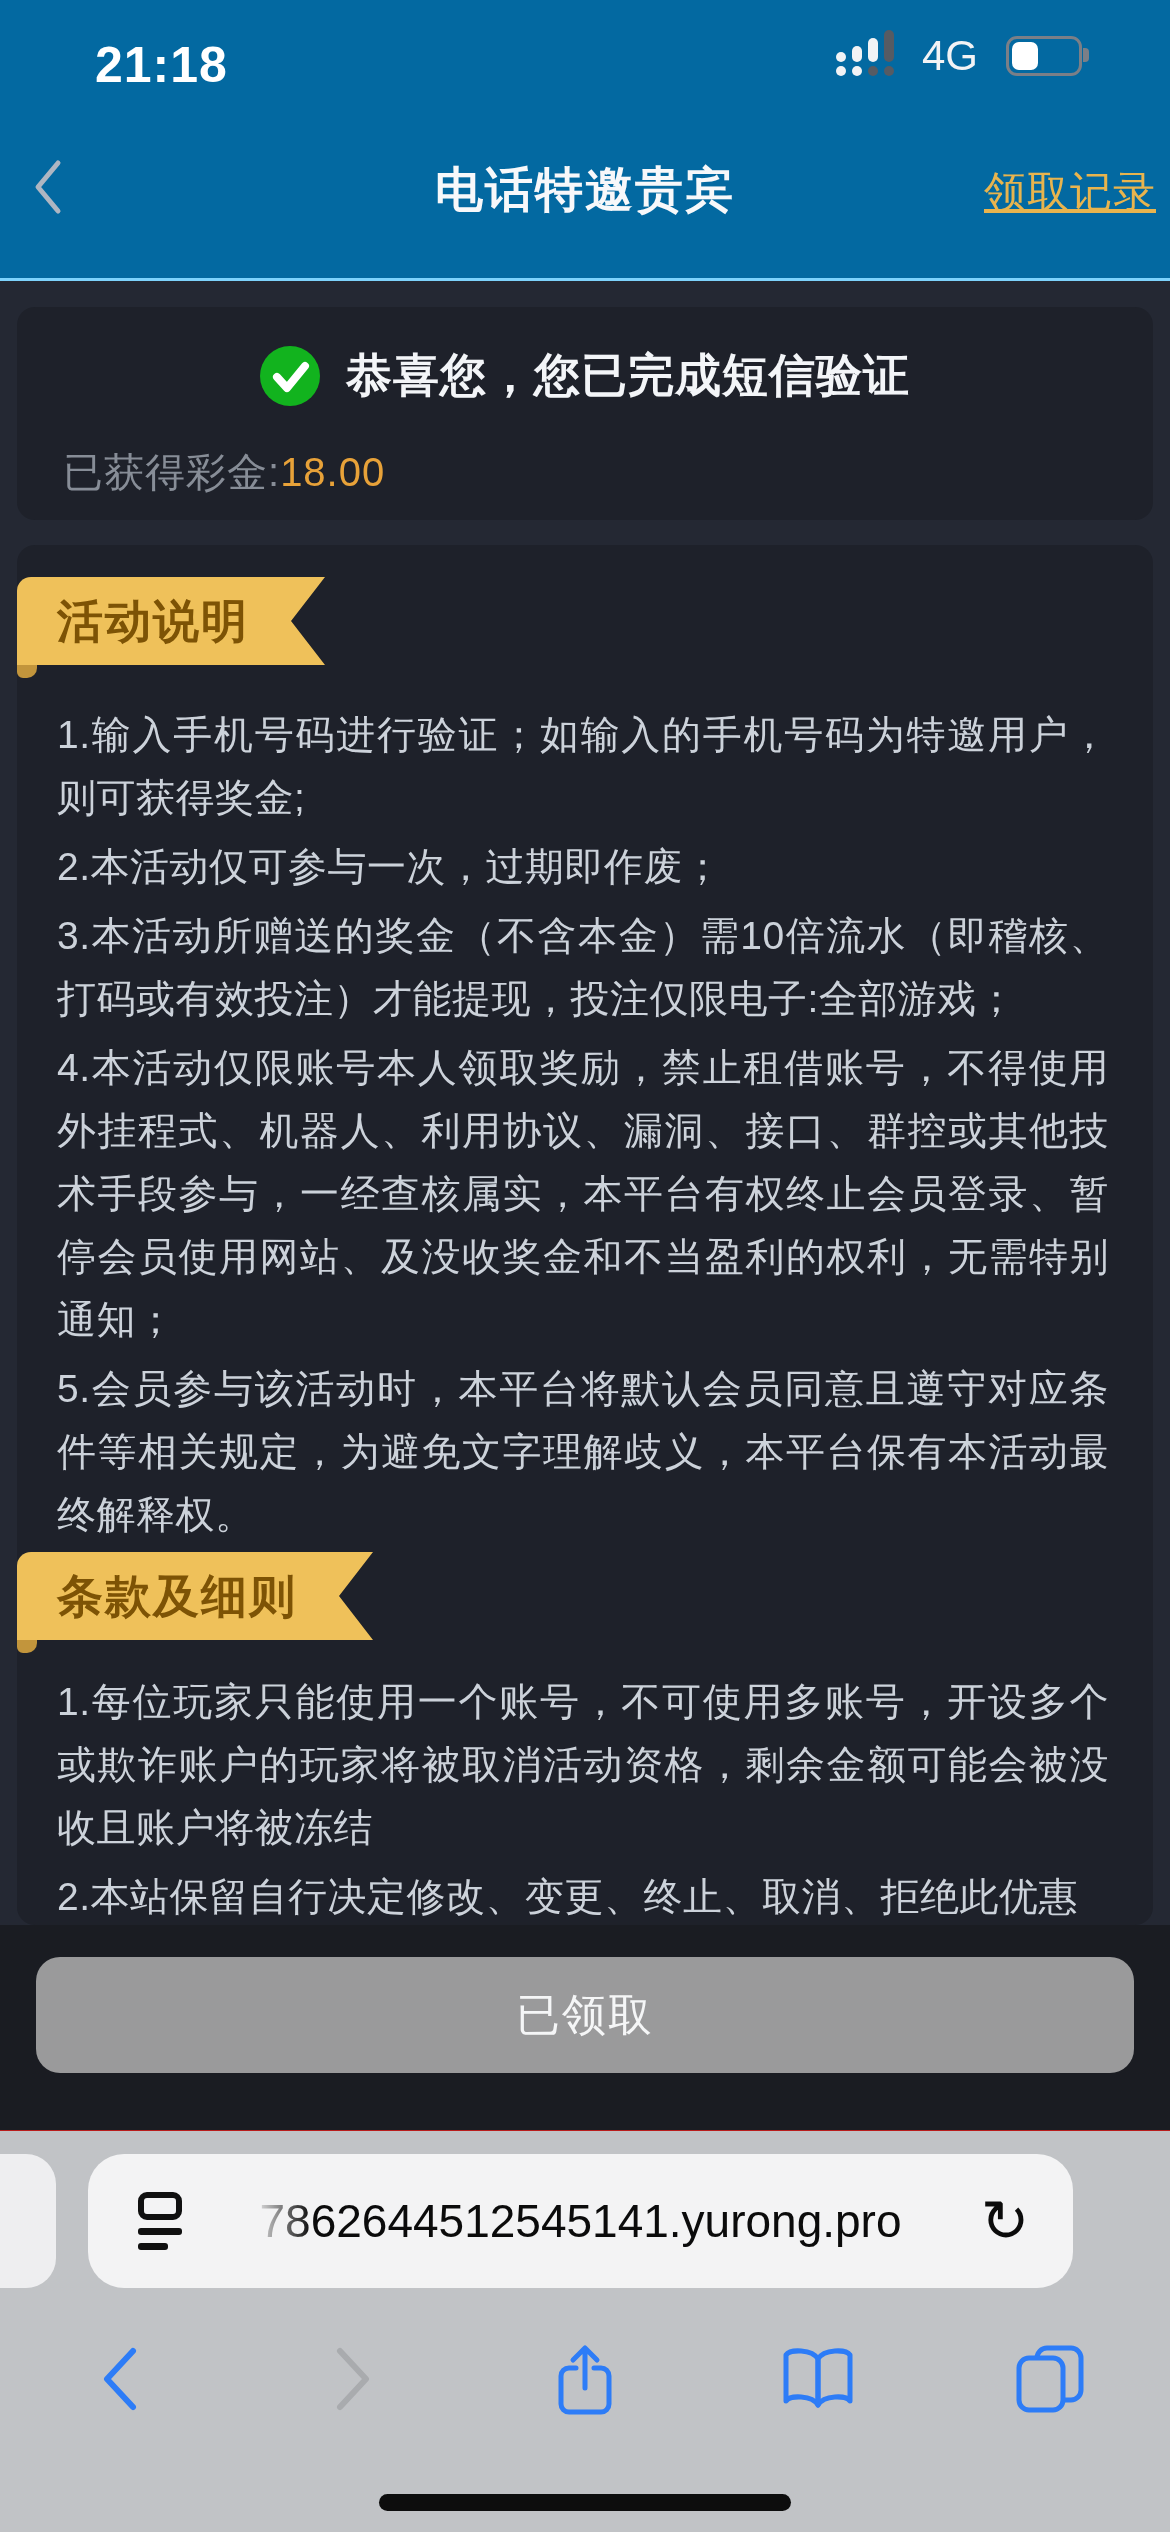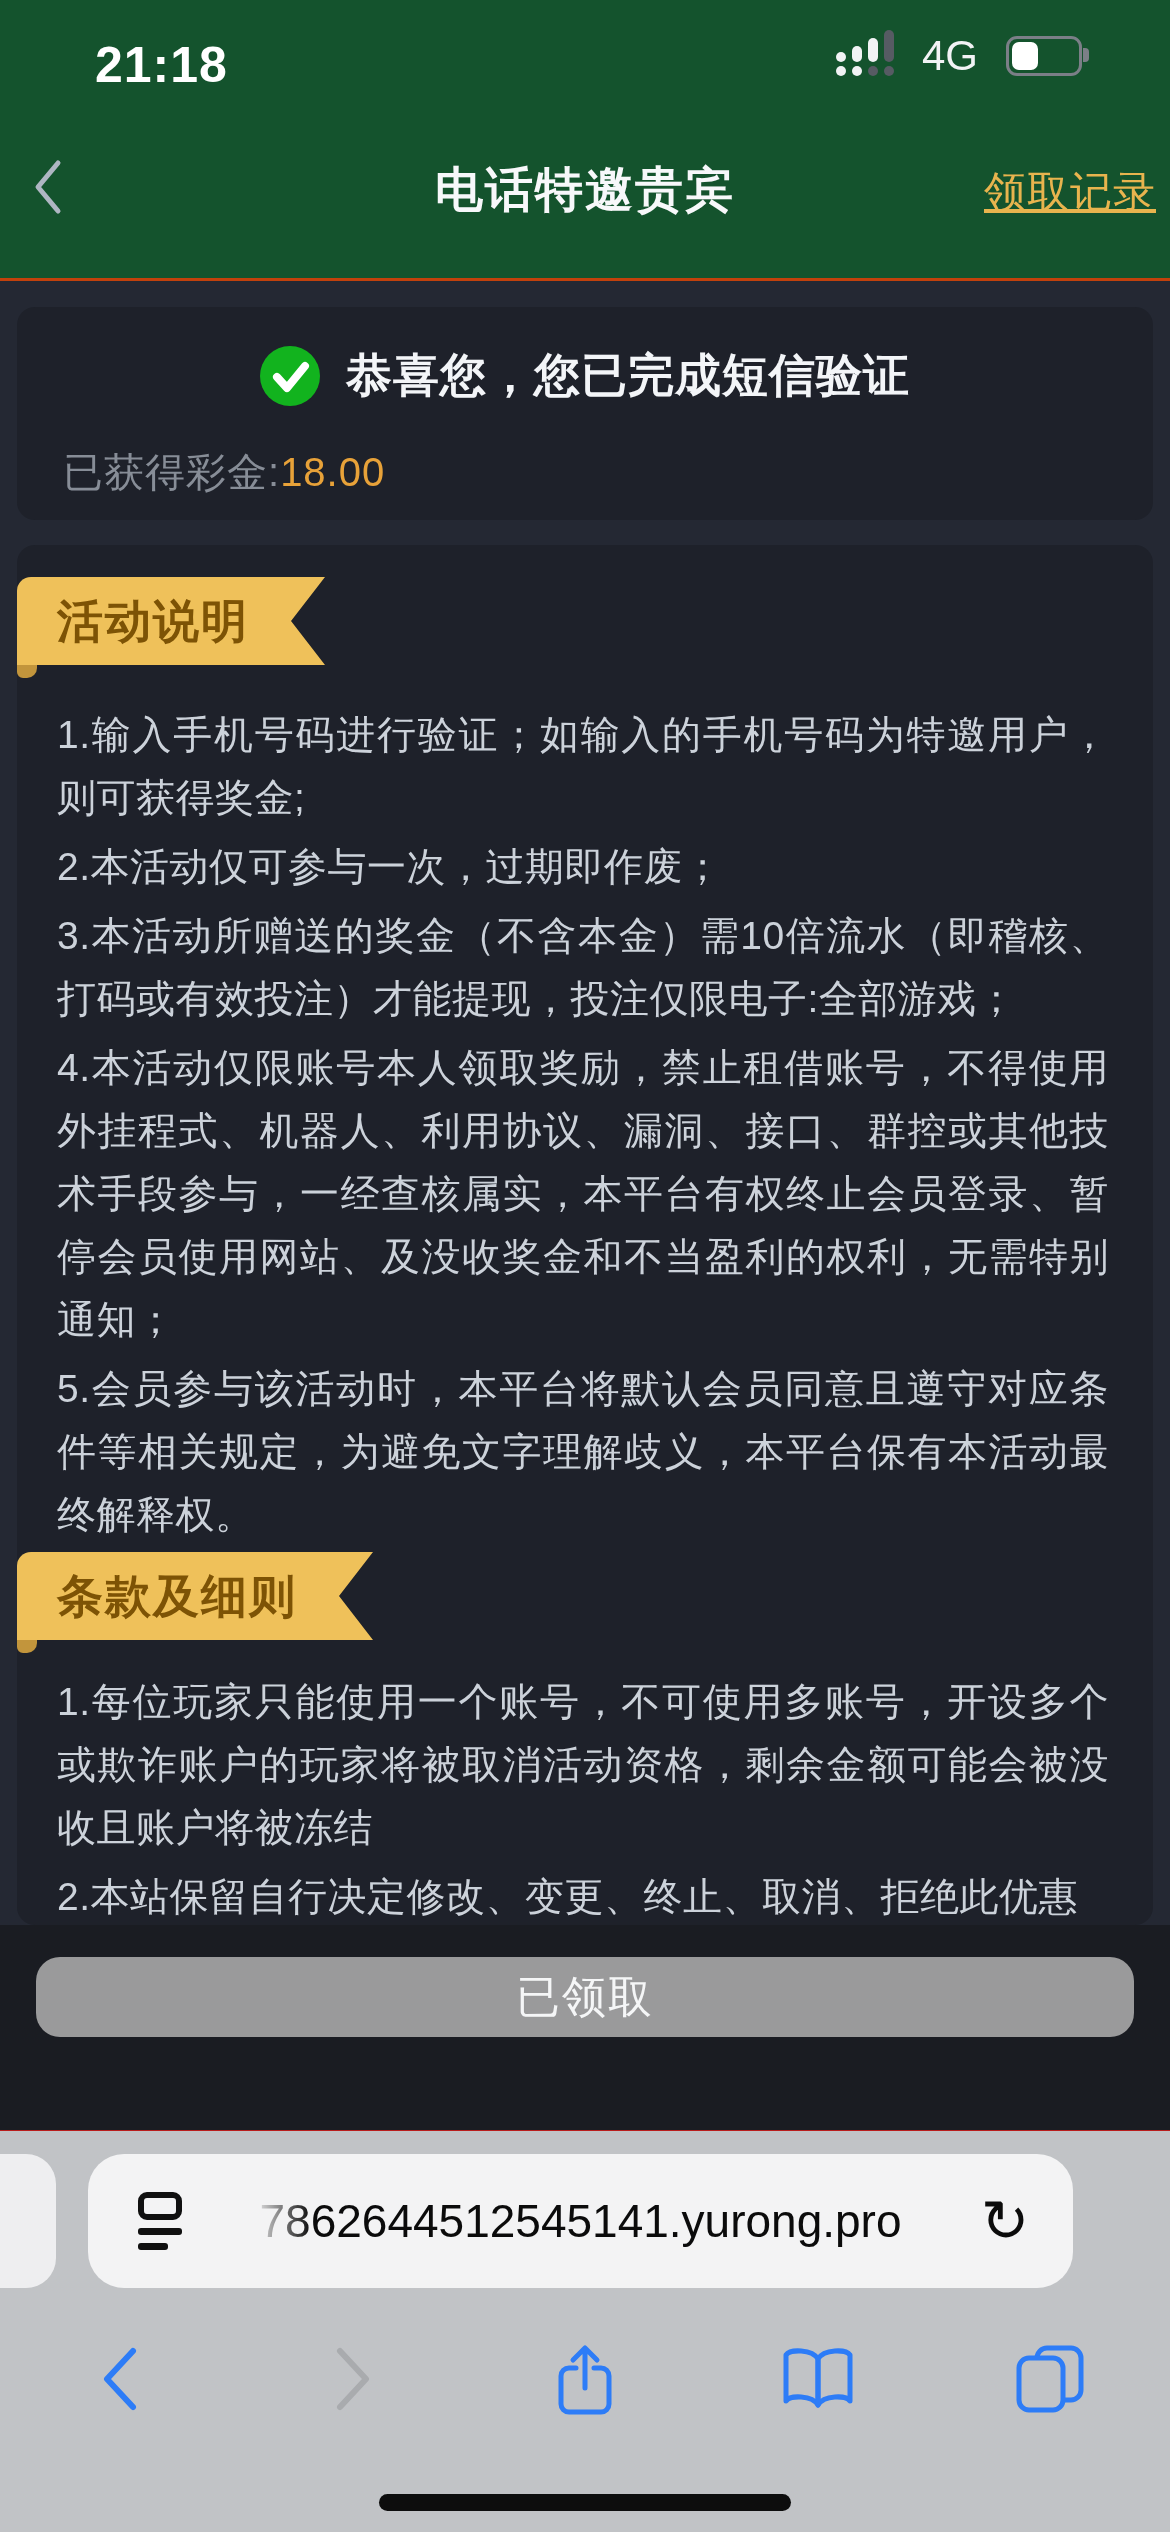--- a/index.html
+++ b/index.html
@@ -5,21 +5,21 @@
   html,body{margin:0;padding:0;}
   body{
     width:1170px;height:2532px;
     background:#242833;
     font-family:"Liberation Sans", sans-serif;
     -webkit-font-smoothing:antialiased;
   }
   .app{position:relative;width:1170px;height:2532px;overflow:hidden;}
 
   
-  .top-chrome{position:absolute;top:0;left:0;right:0;height:278px;background:#14532d;border-bottom:3px solid #c2410c;}
+  .top-chrome{position:absolute;top:0;left:0;right:0;height:278px;background:#0369a1;border-bottom:3px solid #7dd3fc;}
   .status-bar{position:absolute;top:0;left:0;right:0;height:100px;}
   .time{position:absolute;left:95px;top:36px;font-size:50px;font-weight:bold;color:#ffffff;letter-spacing:1px;}
   .status-icons{position:absolute;right:80px;top:34px;display:flex;align-items:center;gap:28px;height:44px;}
   .signal{display:flex;align-items:flex-end;gap:6px;height:40px;}
   .sig-col{display:flex;flex-direction:column;justify-content:flex-end;gap:4px;}
   .sig-seg{width:10px;border-radius:5px;background:#f2f3f5;}
   .sig-dot{width:10px;height:10px;border-radius:5px;background:#f2f3f5;}
   .dim{background:#565b63 !important;}
   .net-label{font-size:42px;color:#f2f3f5;}
   .battery{position:relative;width:70px;height:34px;border:3px solid #7b7f87;border-radius:11px;margin-right:8px;}
@@ -48,21 +48,21 @@
     font-size:46px;font-weight:bold;letter-spacing:2px;padding:0 76px 0 40px;border-radius:14px 0 0 0;
     clip-path:polygon(0 0,100% 0,calc(100% - 34px) 50%,100% 100%,0 100%);}
   .ribbon-fold{position:absolute;left:0;top:88px;width:20px;height:13px;background:#c2953c;border-radius:0 0 10px 6px;}
   .rules{margin-top:38px;}
   .rule{margin:0 4px 6px 0;font-size:39px;line-height:63px;color:#ccd2da;letter-spacing:0.5px;text-align:justify;}
   .ribbon-wrap.second{margin-top:6px;}
   .terms{margin-top:30px;}
 
   
   .footer{position:absolute;top:1925px;left:0;right:0;height:205px;background:#1a1c22;}
-  .claim-btn{position:absolute;top:32px;left:36px;right:36px;height:80px;background:#9a9a9b;border:none;
+  .claim-btn{position:absolute;top:32px;left:36px;right:36px;height:116px;background:#9a9a9b;border:none;
     border-radius:24px;color:#f5f6f7;font-size:44px;letter-spacing:2px;display:flex;align-items:center;justify-content:center;
     font-family:Liberation Sans, sans-serif;}
 
   
   .safari{position:absolute;top:2130px;left:0;right:0;height:402px;background:#c1c3c6;border-top:1px solid #b91c1c;}
   .peek-pill{position:absolute;top:23px;left:0;width:56px;height:134px;background:#eeeef0;border-radius:0 30px 30px 0;}
   .url-pill{position:absolute;top:23px;left:88px;width:985px;height:134px;background:#f3f3f4;border-radius:36px;
     display:flex;align-items:center;}
   .reader-icon{margin-left:50px;width:46px;flex:0 0 auto;}
   .ri-rect{width:44px;height:28px;border:6px solid #101010;border-radius:9px;box-sizing:border-box;}

